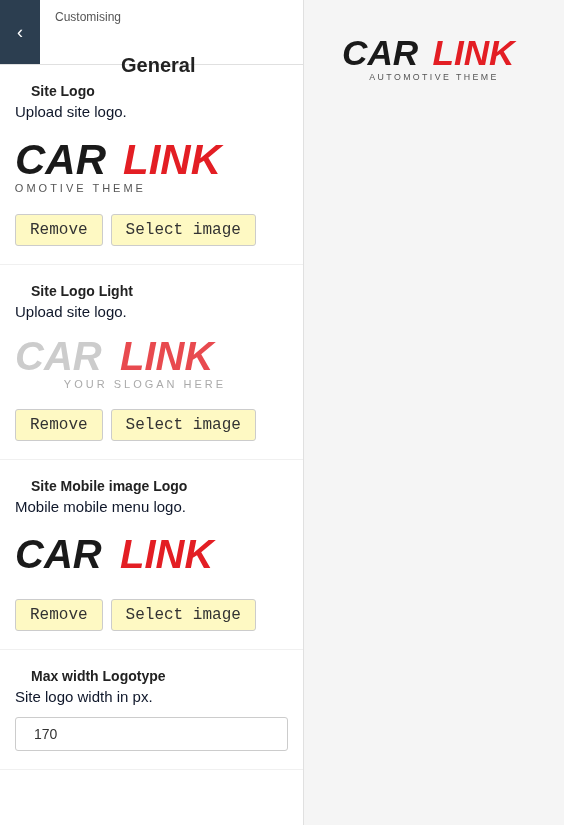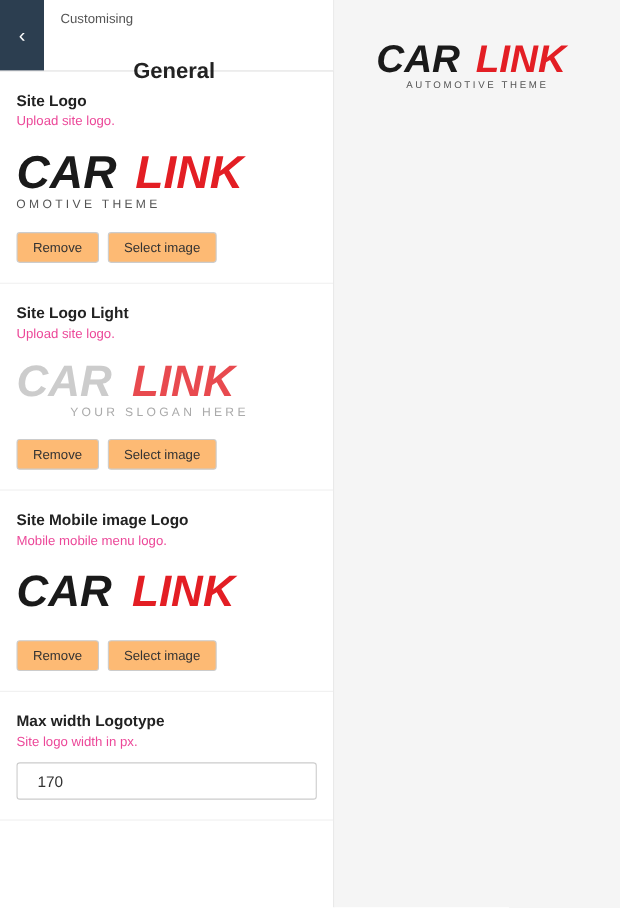--- a/index.html
+++ b/index.html
@@ -59,51 +59,53 @@
     .section {
       padding: 18px 15px;
       border-bottom: 1px solid #f0f0f0;
     }
 
     .section-title {
       font-size: 14px;
       font-weight: 600;
       color: #222;
       margin-bottom: 4px;
+      margin-left: 16px;
     }
 
     .section-desc {
-      font-size: 12px;
-      color: #ec4899;
+      font-size: 15px;
+      color: #0f172a;
       margin-bottom: 12px;
     }
 
     
     .logo-display {
       background: #fff;
       margin-bottom: 12px;
       display: flex;
       align-items: center;
       justify-content: flex-start;
     }
 
     
     .btn-group {
       display: flex;
       gap: 8px;
     }
 
     .btn {
       padding: 6px 14px;
-      font-size: 12px;
+      font-size: 16px;
       border: 1px solid #ccc;
-      background: #fdba74;
+      background: #fef9c3;
       color: #333;
       border-radius: 3px;
       cursor: pointer;
+      font-family: Liberation Mono, monospace;
     }
 
     
     .input-field {
       width: 100%;
       padding: 8px 18px;
       border: 1px solid #ccc;
       border-radius: 3px;
       font-size: 14px;
       color: #333;

